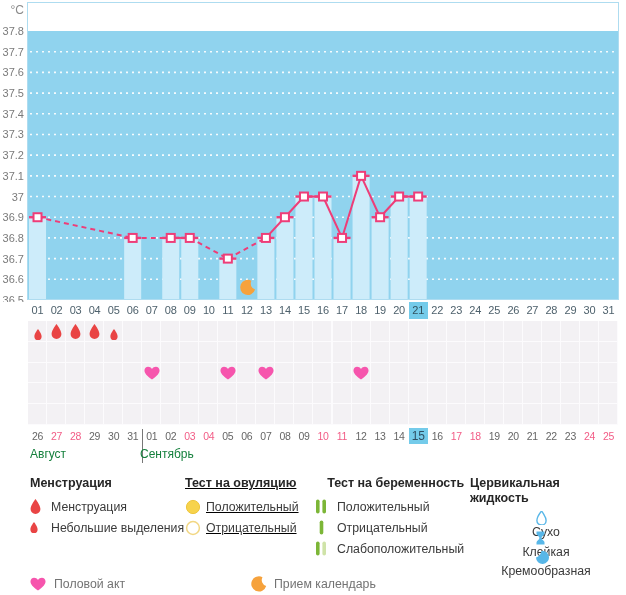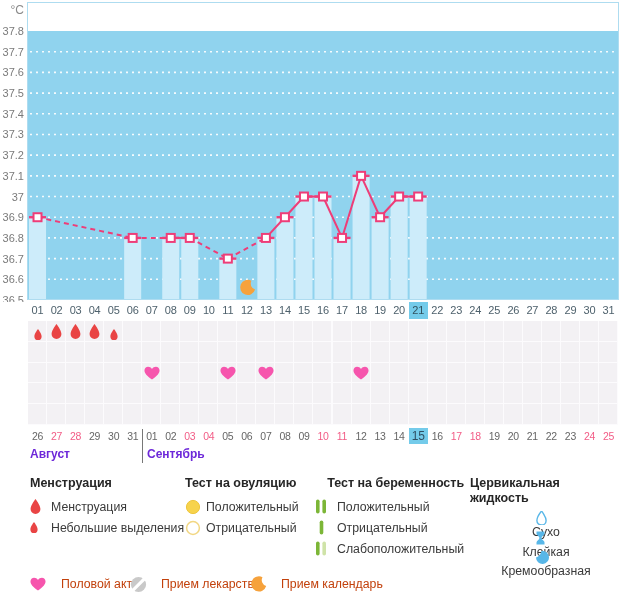--- a/index.html
+++ b/index.html
@@ -31,36 +31,36 @@
   
   #date-band{position:absolute;left:28px;top:428px;width:590px;height:36px;}
   #date-numbers{display:flex;height:16px;}
   #date-numbers .cal-cell{
     flex:1 1 0;text-align:center;font-size:10.5px;line-height:16px;color:#666;
     letter-spacing:-0.3px;
   }
   #date-numbers .cal-cell.weekend{color:#f25c86;}
   #date-numbers .cal-cell.today{background:#74cbea;color:#2f4f63;font-size:12px;}
   .month-divider{position:absolute;left:114px;top:1px;width:1px;height:34px;background:#777;}
-  .month-labels span{position:absolute;top:19px;font-size:12px;color:#6d28d9;font-weight:bold;}
+  .month-labels span{position:absolute;top:19px;font-size:12px;color:#15803d;}
   #month-aug{left:2px;}
-  #month-sep{left:119px;}
+  #month-sep{left:112px;}
   
   #legend{position:absolute;left:0;top:470px;width:618px;height:125px;background:#fff;}
   .legend-section{position:absolute;top:6px;}
   .legend-section h4{
     margin:0 0 5px 0;font-size:12.5px;font-weight:bold;color:#262626;line-height:15px;
   }
   .legend-item{display:flex;align-items:center;height:21px;}
   .legend-section.compact .legend-item{height:20px;flex-direction:column;}
   .legend-item .li-icon{width:17px;display:flex;justify-content:flex-start;align-items:center;}
   .legend-item .li-label{font-size:12.3px;color:#3a3a3a;margin-left:4px;}
   .legend-footer-item{position:absolute;top:104px;display:flex;align-items:center;height:20px;}
   .legend-footer-item .li-icon{width:20px;display:flex;align-items:center;}
-  .legend-footer-item .li-label{font-size:12.3px;color:#c2410c;margin-left:11px;}
+  .legend-footer-item .li-label{font-size:12.3px;color:#737373;margin-left:4px;}
 </style>
 </head>
 <body>
 
 <div class="page">
   <svg id="chart-svg" width="626" height="302">
       <rect x="27.5" y="2.5" width="591" height="297" fill="#ffffff"></rect>
       <rect x="28" y="31" width="590" height="269" fill="#90d3ee"></rect>
       <line x1="30" y1="51.69230769230656" x2="616" y2="51.69230769230656" stroke="#ffffff" stroke-width="1.6" stroke-dasharray="2 4" opacity="0.9"></line>
       <line x1="30" y1="72.38461538461459" x2="616" y2="72.38461538461459" stroke="#ffffff" stroke-width="1.6" stroke-dasharray="2 4" opacity="0.9"></line>
@@ -265,21 +265,21 @@
         </div>
         <div class="legend-item">
           <span class="li-icon">
             <svg width="8" height="11" viewBox="0 0 10 14" xmlns="http://www.w3.org/2000/svg">
               <path d="M5 0C5 0 .4 5.8 .4 9.4a4.6 4.6 0 0 0 9.2 0C9.6 5.8 5 0 5 0Z" fill="#e94444"></path>
             </svg>
           </span>
           <span class="li-label">Небольшие выделения</span>
         </div>
       </div>
-      <div class="legend-section" style="left: 185px;">
+      <div class="legend-section" style="left: 185px; text-decoration: underline;">
         <h4>Тест на овуляцию</h4>
         <div class="legend-item">
           <span class="li-icon">
             <svg width="16" height="16" viewBox="0 0 16 16" xmlns="http://www.w3.org/2000/svg">
               <circle cx="8" cy="8" r="6.6" fill="#f7d34c" stroke="#eec63e" stroke-width="1"></circle>
             </svg>
           </span>
           <span class="li-label">Положительный</span>
         </div>
         <div class="legend-item">
@@ -348,29 +348,20 @@
         </div>
       </div>
       <div class="legend-footer-item" style="left: 30px;">
         <span class="li-icon">
           <svg width="16" height="14" viewBox="0 0 14 13" xmlns="http://www.w3.org/2000/svg">
             <path d="M7 12.6C2.2 9.2 0 6.6 0 4.1 0 2.2 1.5 .7 3.4 .7 4.8 .7 6.2 1.5 7 2.7 7.8 1.5 9.2 .7 10.6 .7 12.5 .7 14 2.2 14 4.1c0 2.5-2.2 5.1-7 8.5Z" fill="#f655ad"></path>
           </svg>
         </span>
         <span class="li-label">Половой акт</span>
       </div>
-      <div class="legend-footer-item" style="left: 130px;">
-        <span class="li-icon">
-          <svg width="17" height="17" viewBox="0 0 17 17" xmlns="http://www.w3.org/2000/svg">
-            <circle cx="8.5" cy="8.5" r="7.6" fill="#c9c9c9"></circle>
-            <rect x="7" y="-3" width="3.2" height="23" fill="#fff" transform="rotate(45 8.5 8.5)"></rect>
-          </svg>
-        </span>
-        <span class="li-label">Прием лекарств</span>
-      </div>
       <div class="legend-footer-item" style="left: 250px;">
         <span class="li-icon">
           <svg width="17" height="17" viewBox="0 0 17 17" xmlns="http://www.w3.org/2000/svg">
             <path d="M12.5 1.2A7.6 7.6 0 1 0 16.2 10 6.1 6.1 0 0 1 12.5 1.2Z" fill="#f6a23c"></path>
           </svg>
         </span>
         <span class="li-label">Прием календарь</span>
       </div>
     </div>
 </div>

